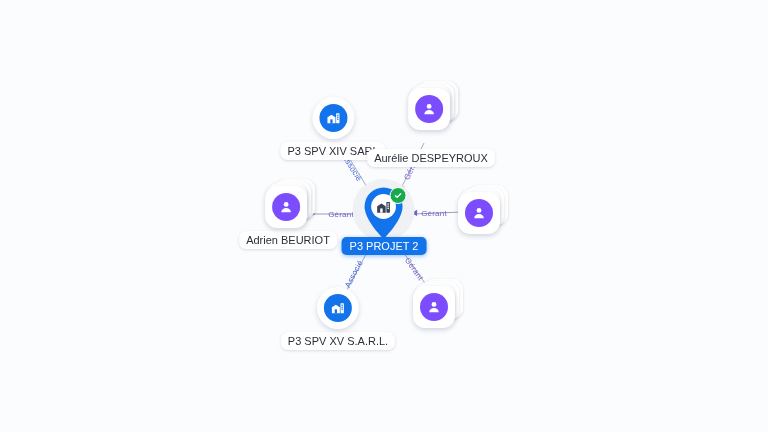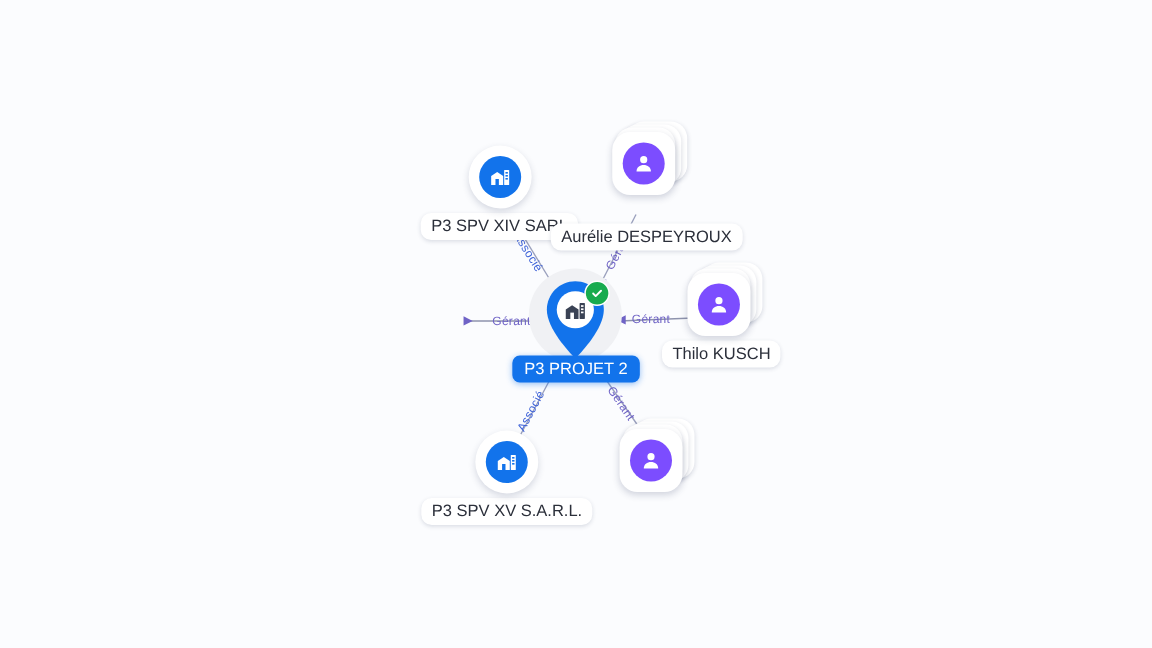--- a/index.html
+++ b/index.html
@@ -249,21 +249,20 @@
       <div class="card c1"></div>
       <div class="card front">
         <div class="avatar-circle person">
           <svg width="16" height="16" viewBox="0 0 24 24" fill="none">
             <circle cx="12" cy="8.2" r="3.6" fill="#ffffff"></circle>
             <path d="M4.8 20c0-4 3.3-6.4 7.2-6.4S19.2 16 19.2 20z" fill="#ffffff"></path>
           </svg>
         </div>
       </div>
     </div>
-    <div class="caption">Thilo KUSCH</div>
   </div>
 
   <div class="node" style="left:436px; top:306px;">
     <div class="stack">
       <div class="card c3"></div>
       <div class="card c2"></div>
       <div class="card c1"></div>
       <div class="card front">
         <div class="avatar-circle person">
           <svg width="16" height="16" viewBox="0 0 24 24" fill="none">
@@ -286,20 +285,36 @@
             <rect x="17.3" y="10" width="2.4" height="1.6" fill="#1273eb"></rect>
             <rect x="17.3" y="13" width="2.4" height="1.6" fill="#1273eb"></rect>
             <rect x="7.3" y="14" width="3.4" height="6" fill="#1273eb"></rect>
           </svg>
         </div>
       </div>
     </div>
     <div class="caption">P3 SPV XV S.A.R.L.</div>
   </div>
 
+  <div class="node" style="left:288px; top:216px;">
+    <div class="stack">
+      <div class="card c3"></div>
+      <div class="card c2"></div>
+      <div class="card c1"></div>
+      <div class="card front">
+        <div class="avatar-circle person">
+          <svg width="16" height="16" viewBox="0 0 24 24" fill="none">
+            <circle cx="12" cy="8.2" r="3.6" fill="#ffffff"></circle>
+            <path d="M4.8 20c0-4 3.3-6.4 7.2-6.4S19.2 16 19.2 20z" fill="#ffffff"></path>
+          </svg>
+        </div>
+      </div>
+    </div>
+    <div class="caption">Adrien BEURIOT</div>
+  </div>
 
   <div class="center-node" style="left:384px; top:217px;">
     <div class="halo">
       <div class="pin">
         <svg width="44" height="56" viewBox="0 0 44 56">
           <path d="M22 1.5C11.5 1.5 3 10 3 20.5c0 12.6 15.2 28.5 17.6 31a2 2 0 0 0 2.8 0C25.8 49 41 33.1 41 20.5 41 10 32.5 1.5 22 1.5z" fill="#1273eb"></path>
           <circle cx="22" cy="20.5" r="12.4" fill="#ffffff"></circle>
         </svg>
         <div style="position:absolute; left:22px; top:20.5px; transform:translate(-50%,-50%);">
           <svg width="17" height="17" viewBox="0 0 24 24" fill="none">

